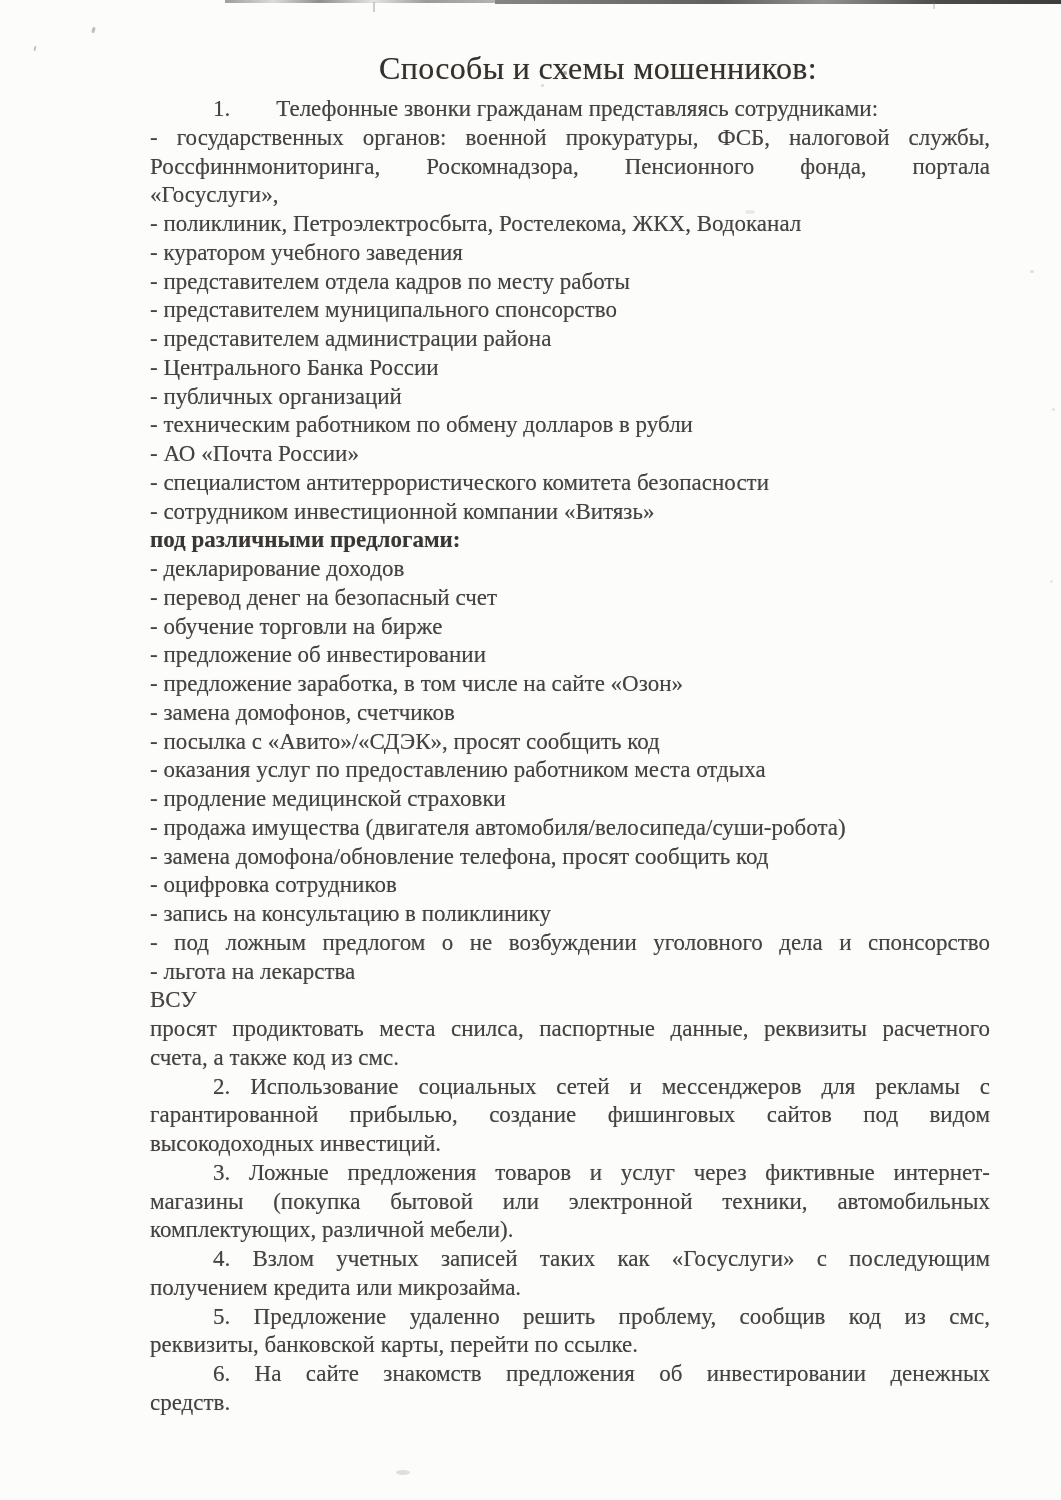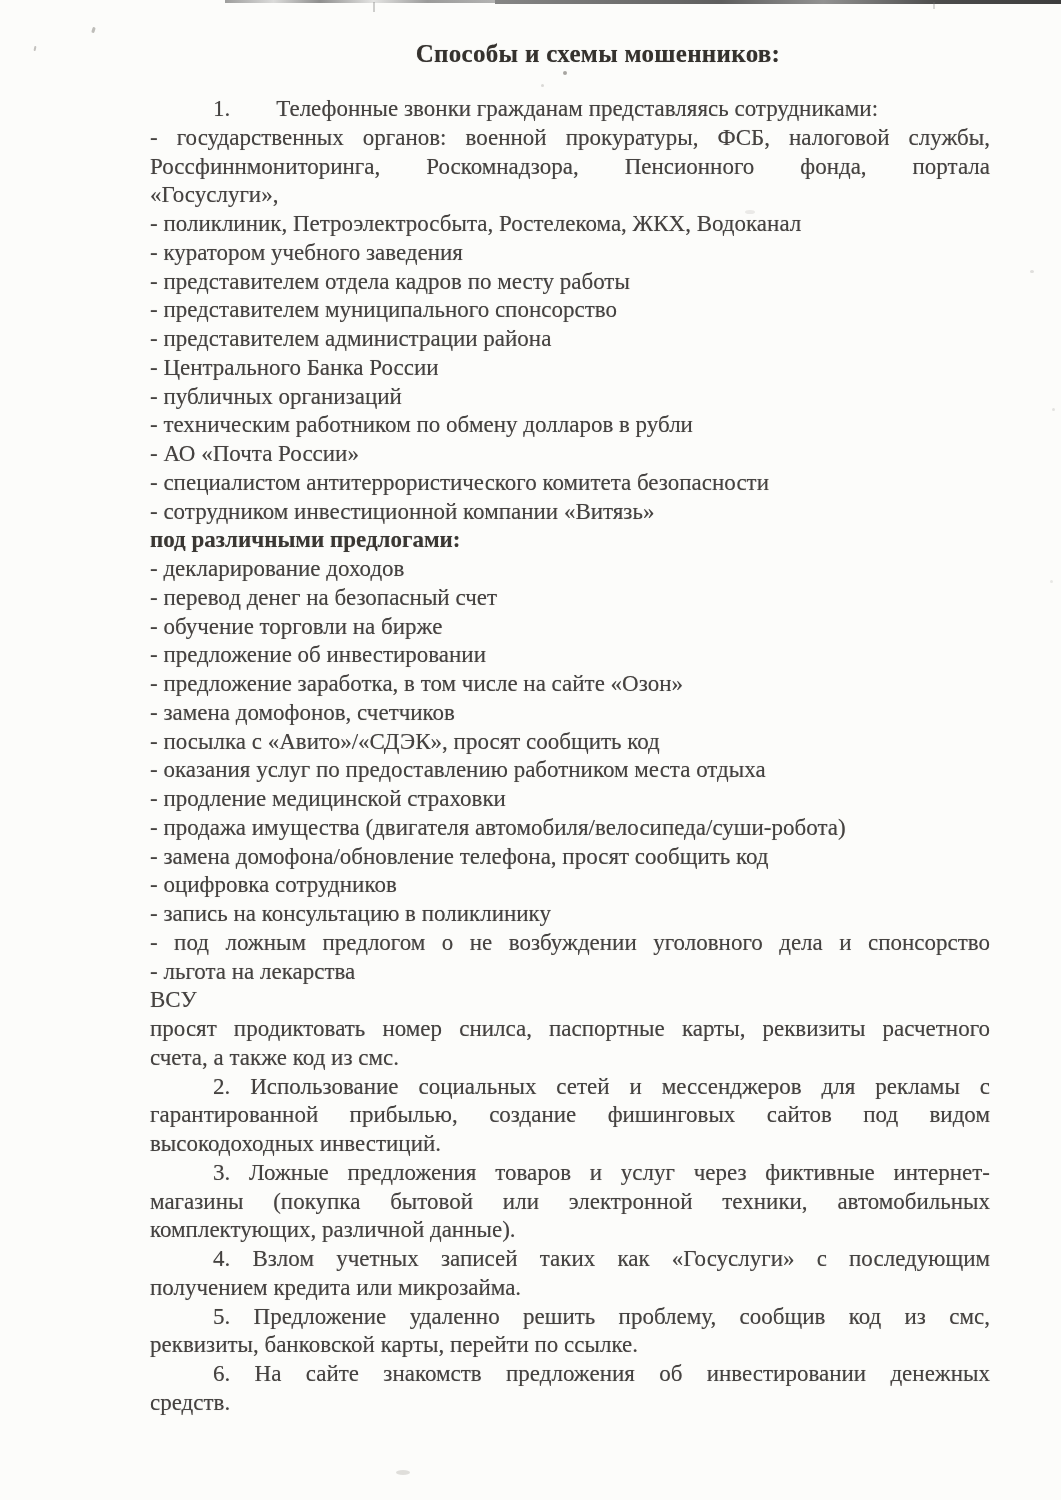--- a/index.html
+++ b/index.html
@@ -8,28 +8,28 @@
     width: 1061px;
     height: 1500px;
     margin: 0 auto;
     background: #fcfcfa;
     overflow: hidden;
     font-family: "Liberation Serif", "DejaVu Serif", serif;
     color: #454240;
   }
   .doc-title {
     position: absolute;
-    top: 40px;
+    top: 50px;
     left: 150px;
     width: 840px;
     text-align: center;
     padding-left: 56px;
     box-sizing: border-box;
-    font-size: 25px;
-    font-weight: bold;
+    font-size: 32px;
+    font-weight: normal;
     color: #35322e;
     letter-spacing: 0.3px;
     text-shadow: 0 0 0.7px rgba(50,48,45,0.55);
   }
   .doc-body {
     position: absolute;
     top: 95px;
     left: 150px;
     width: 840px;
     font-size: 23px;
@@ -119,28 +119,28 @@
       <div class="line">- посылка с «Авито»/«СДЭК», просят сообщить код</div>
       <div class="line">- оказания услуг по предоставлению работником места отдыха</div>
       <div class="line">- продление медицинской страховки</div>
       <div class="line">- продажа имущества (двигателя автомобиля/велосипеда/суши-робота)</div>
       <div class="line">- замена домофона/обновление телефона, просят сообщить код</div>
       <div class="line">- оцифровка сотрудников</div>
       <div class="line">- запись на консультацию в поликлинику</div>
       <div class="line fill">- под ложным предлогом о не возбуждении уголовного дела и спонсорство</div>
       <div class="line">- льгота на лекарства</div>
       <div class="line">ВСУ</div>
-      <div class="line fill">просят продиктовать номер снилса, паспортные карты, реквизиты расчетного</div>
+      <div class="line fill">просят продиктовать места снилса, паспортные данные, реквизиты расчетного</div>
       <div class="line">счета, а также код из смс.</div>
       <div class="line fill indent">2. Использование социальных сетей и мессенджеров для рекламы с</div>
       <div class="line fill">гарантированной прибылью, создание фишинговых сайтов под видом</div>
       <div class="line">высокодоходных инвестиций.</div>
       <div class="line fill indent">3. Ложные предложения товаров и услуг через фиктивные интернет-</div>
       <div class="line fill">магазины (покупка бытовой или электронной техники, автомобильных</div>
-      <div class="line">комплектующих, различной данные).</div>
+      <div class="line">комплектующих, различной мебели).</div>
       <div class="line fill indent">4. Взлом учетных записей таких как «Госуслуги» с последующим</div>
       <div class="line">получением кредита или микрозайма.</div>
       <div class="line fill indent">5. Предложение удаленно решить проблему, сообщив код из смс,</div>
       <div class="line">реквизиты, банковской карты, перейти по ссылке.</div>
       <div class="line fill indent">6. На сайте знакомств предложения об инвестировании денежных</div>
       <div class="line">средств.</div>
     </div>
 </div>
 
 </body></html>

